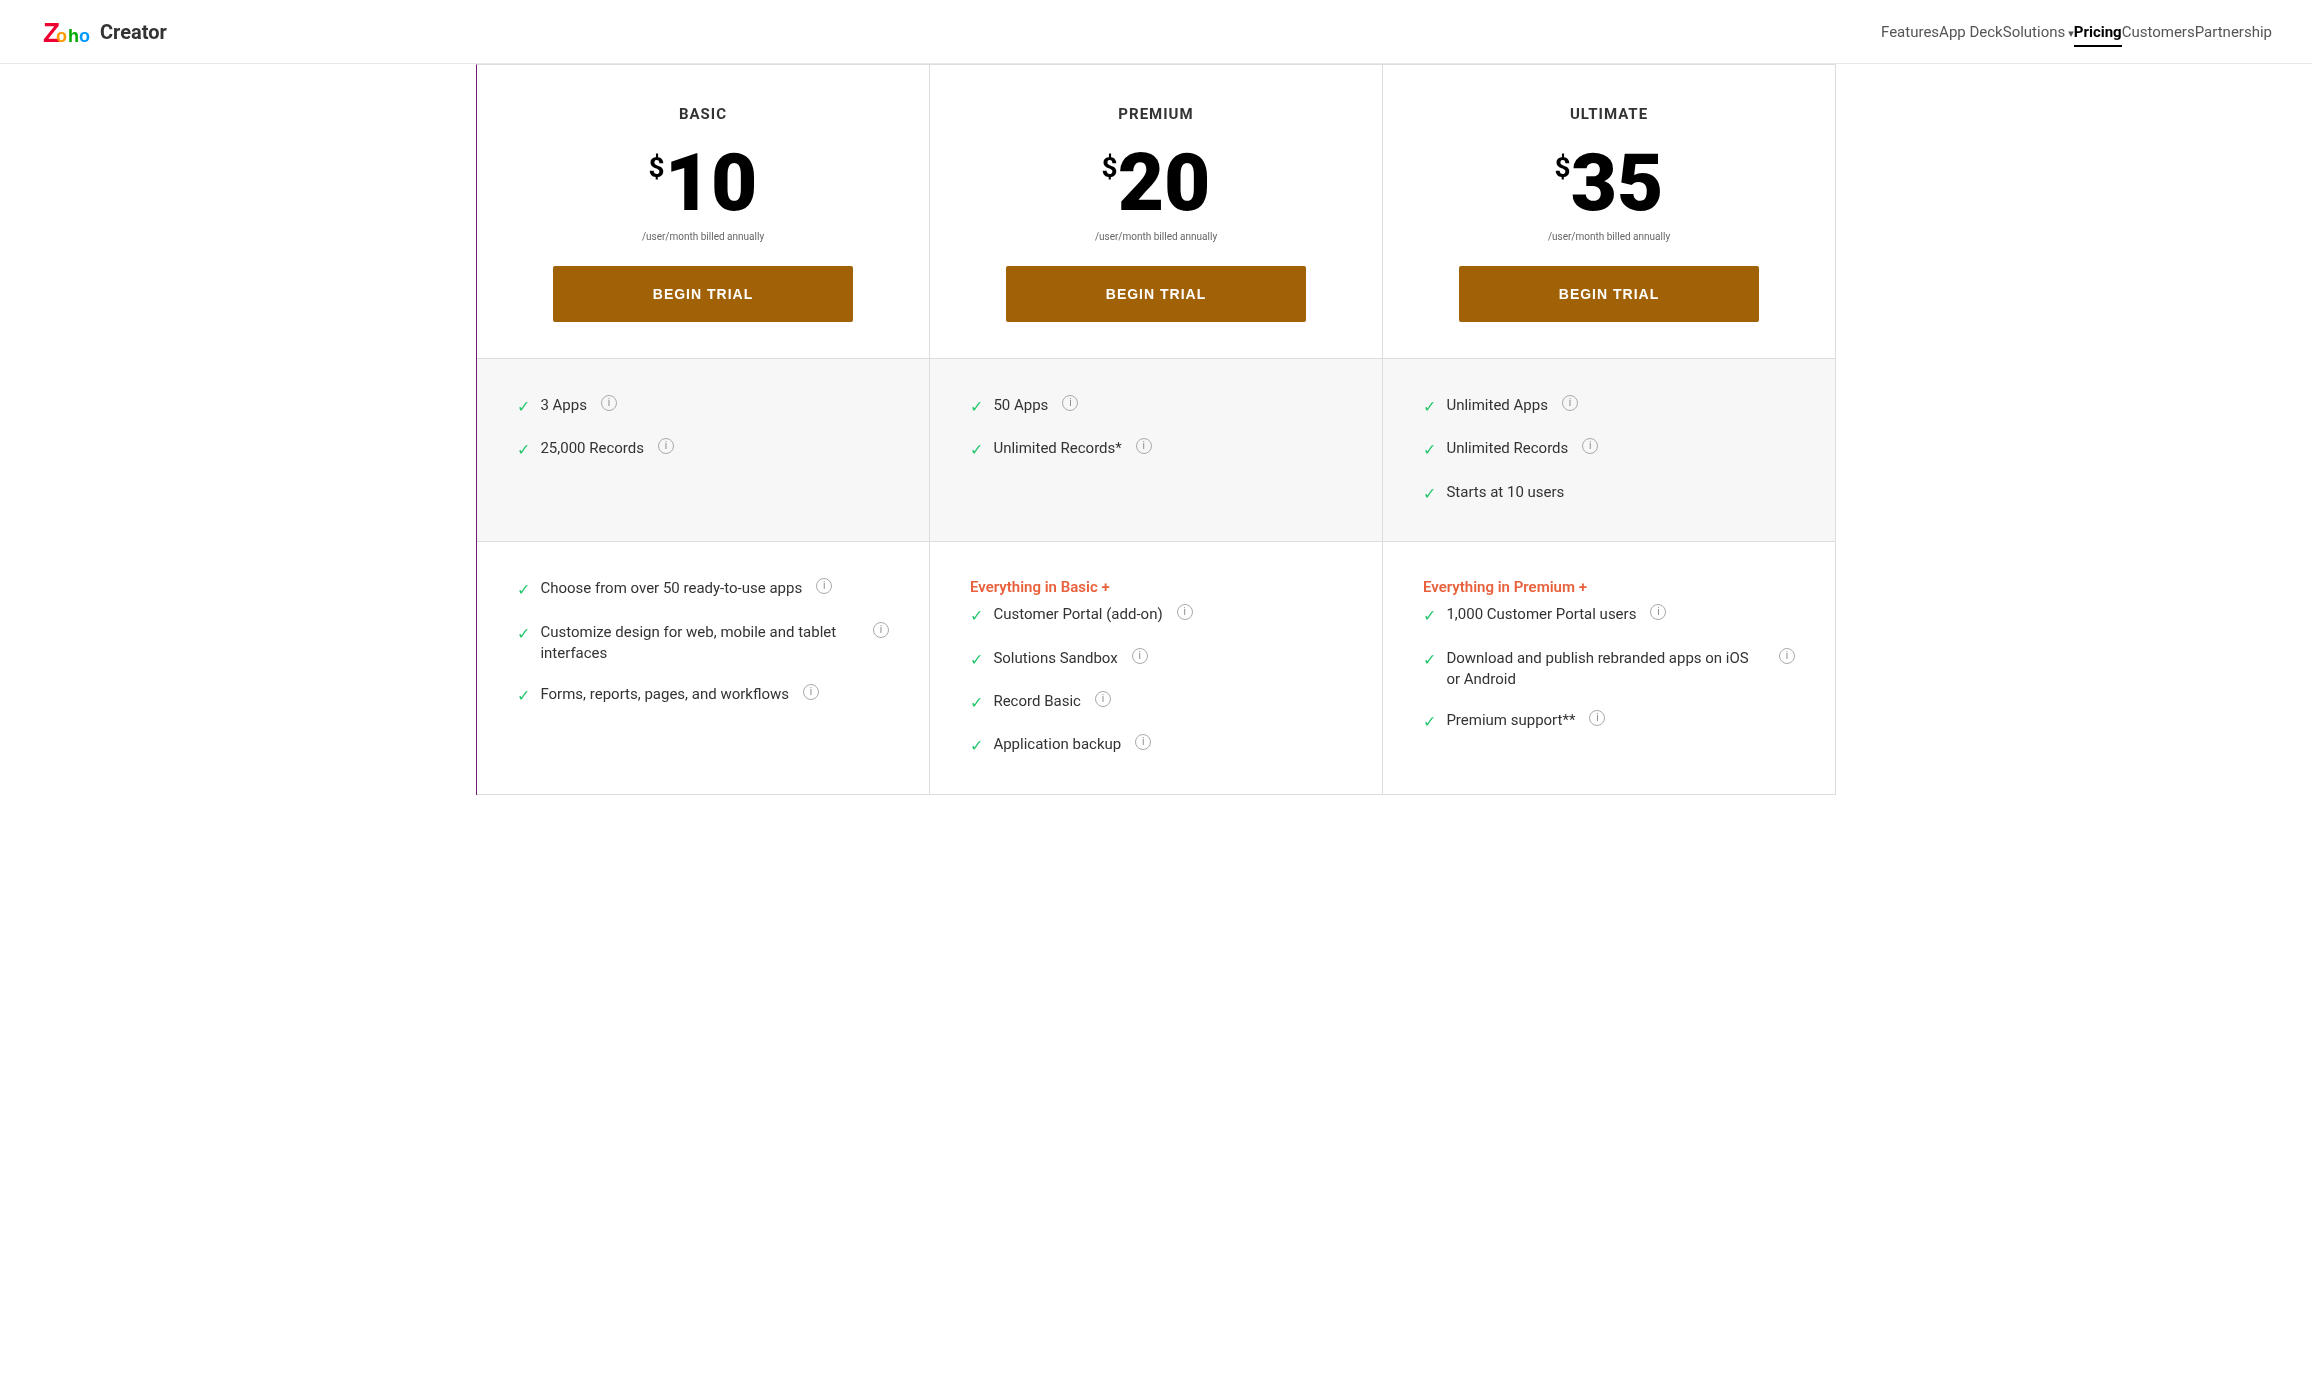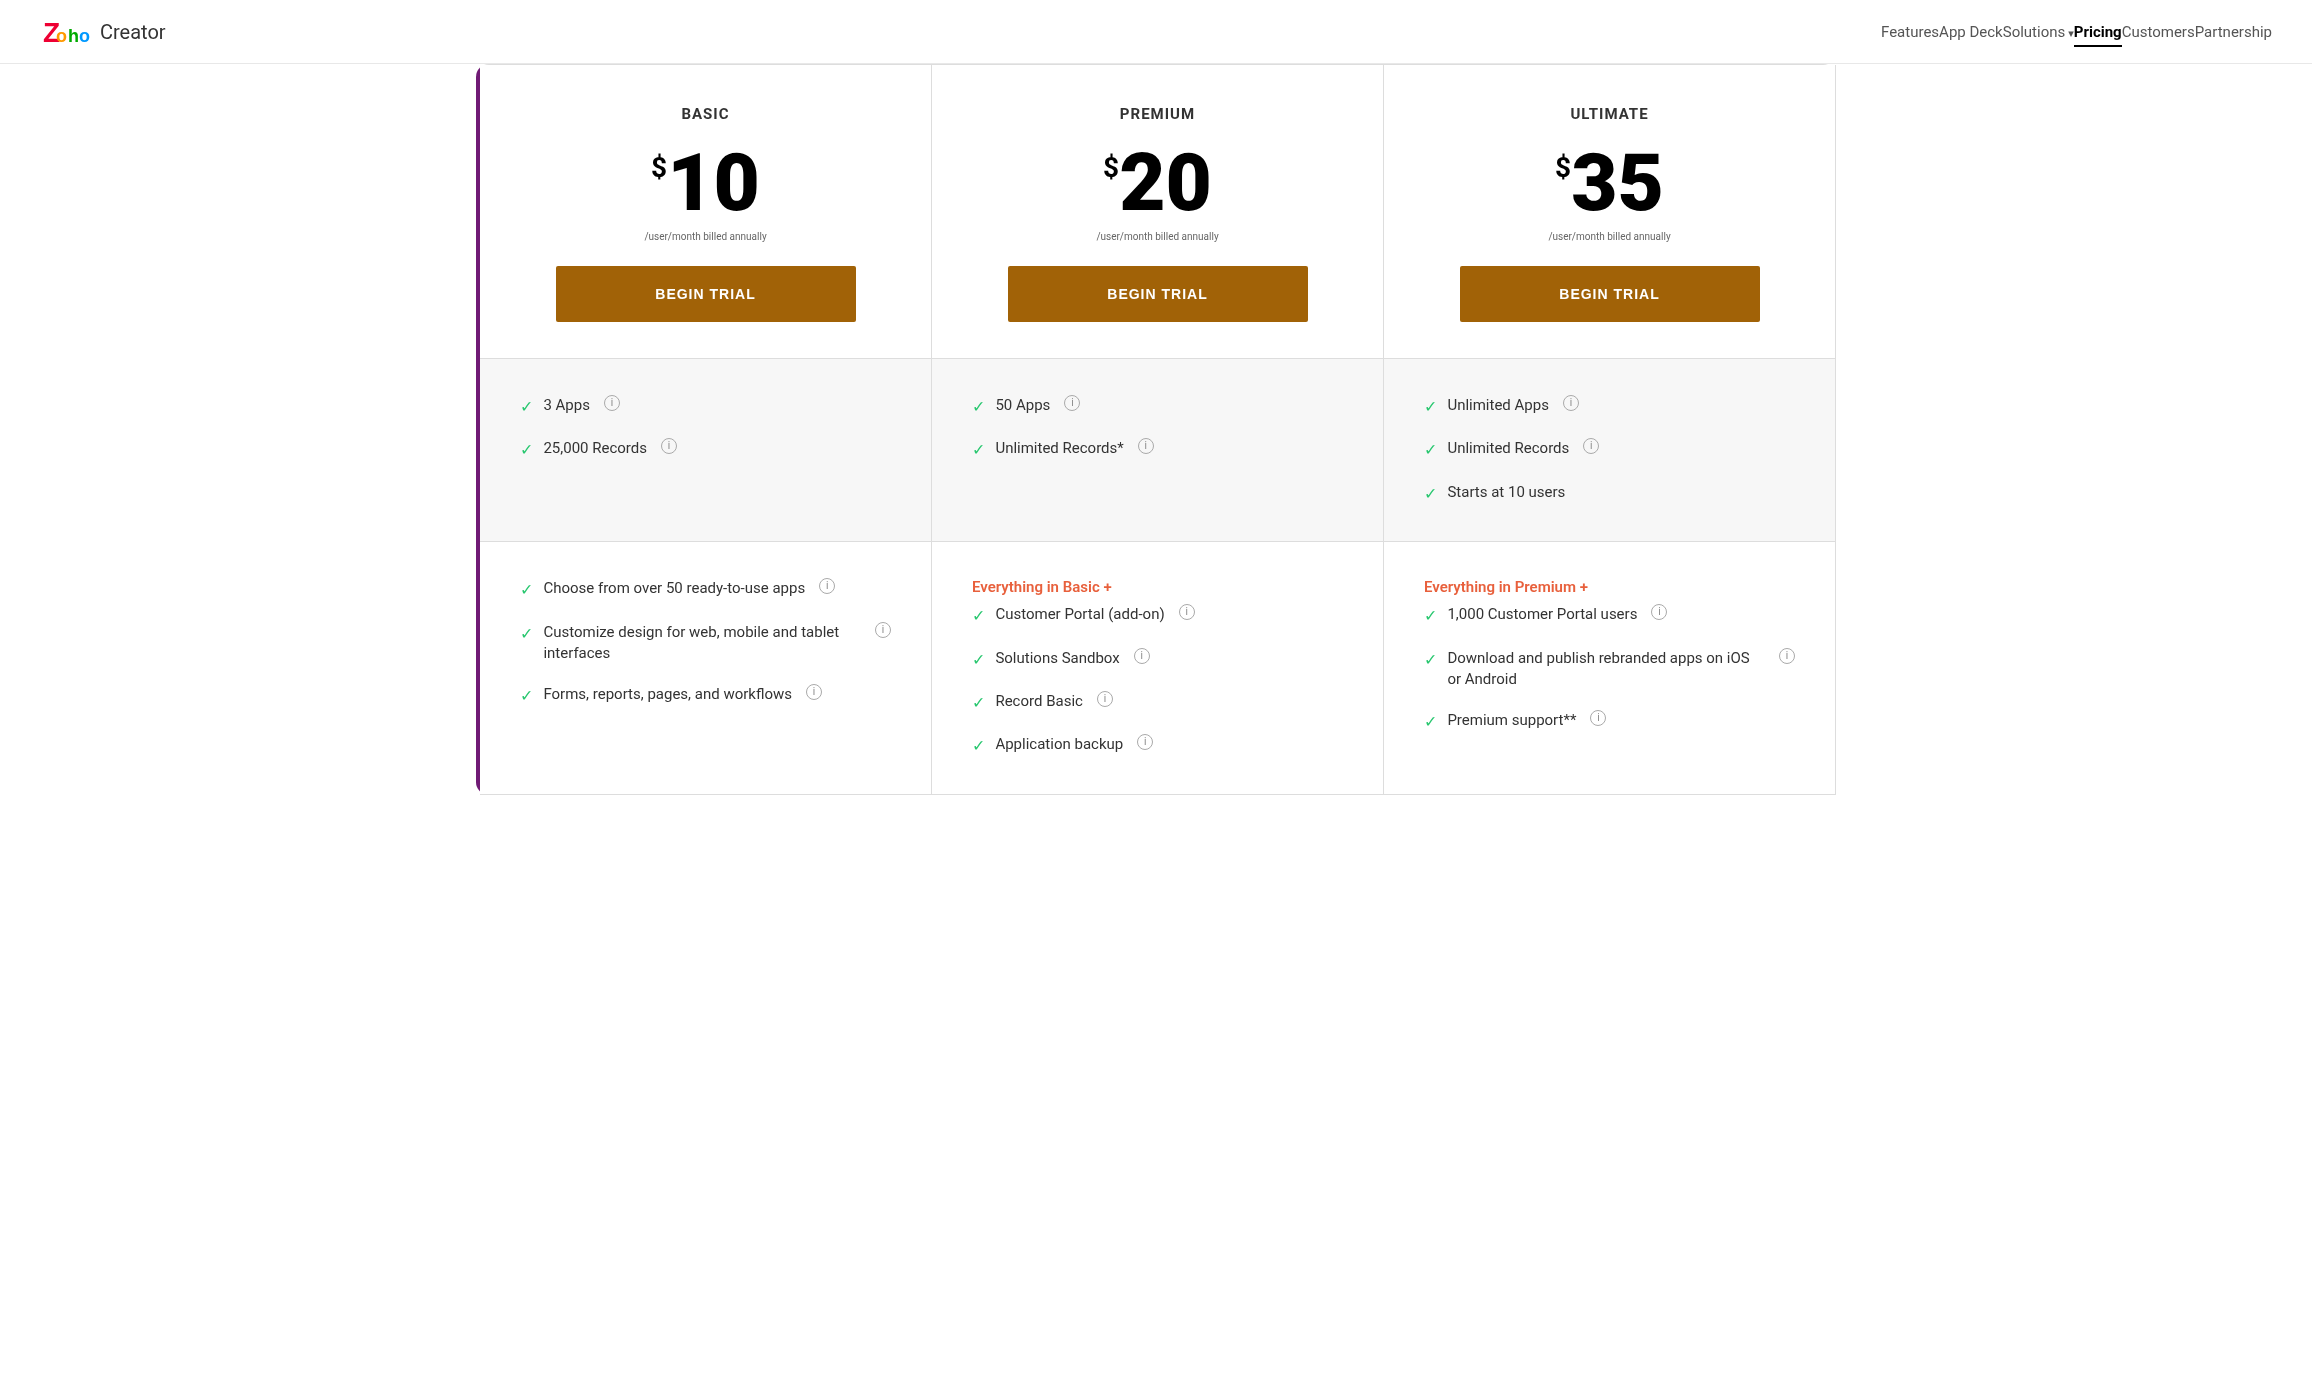--- a/index.html
+++ b/index.html
@@ -19,21 +19,21 @@
       align-items: center;
       gap: 8px;
       margin-right: auto;
     }
     .zoho-logo {
       width: 52px;
       height: 36px;
     }
     .logo-creator {
       font-size: 20px;
-      font-weight: 400;
+      font-weight: 700;
       color: #333;
     }
     .nav-links {
       display: flex;
       align-items: center;
       list-style: none;
     }
     .nav-links li a {
       text-decoration: none;
       color: #555;
@@ -53,23 +53,22 @@
     
     .pricing-section {
       max-width: 1400px;
       margin: 0 auto;
       padding: 0 20px;
     }
 
     .plan-grid {
       display: grid;
       grid-template-columns: 1fr 1fr 1fr;
-      border-left: 4px solid #701a75;
+      border-left: 1px solid #701a75;
       border-top: 1px solid #ddd;
-      border-radius: 13px;
     }
 
     .plan-header-cell {
       border-right: 1px solid #ddd;
       border-bottom: 1px solid #ddd;
       padding: 40px 40px 36px;
       text-align: center;
       background: #fff;
     }
 

